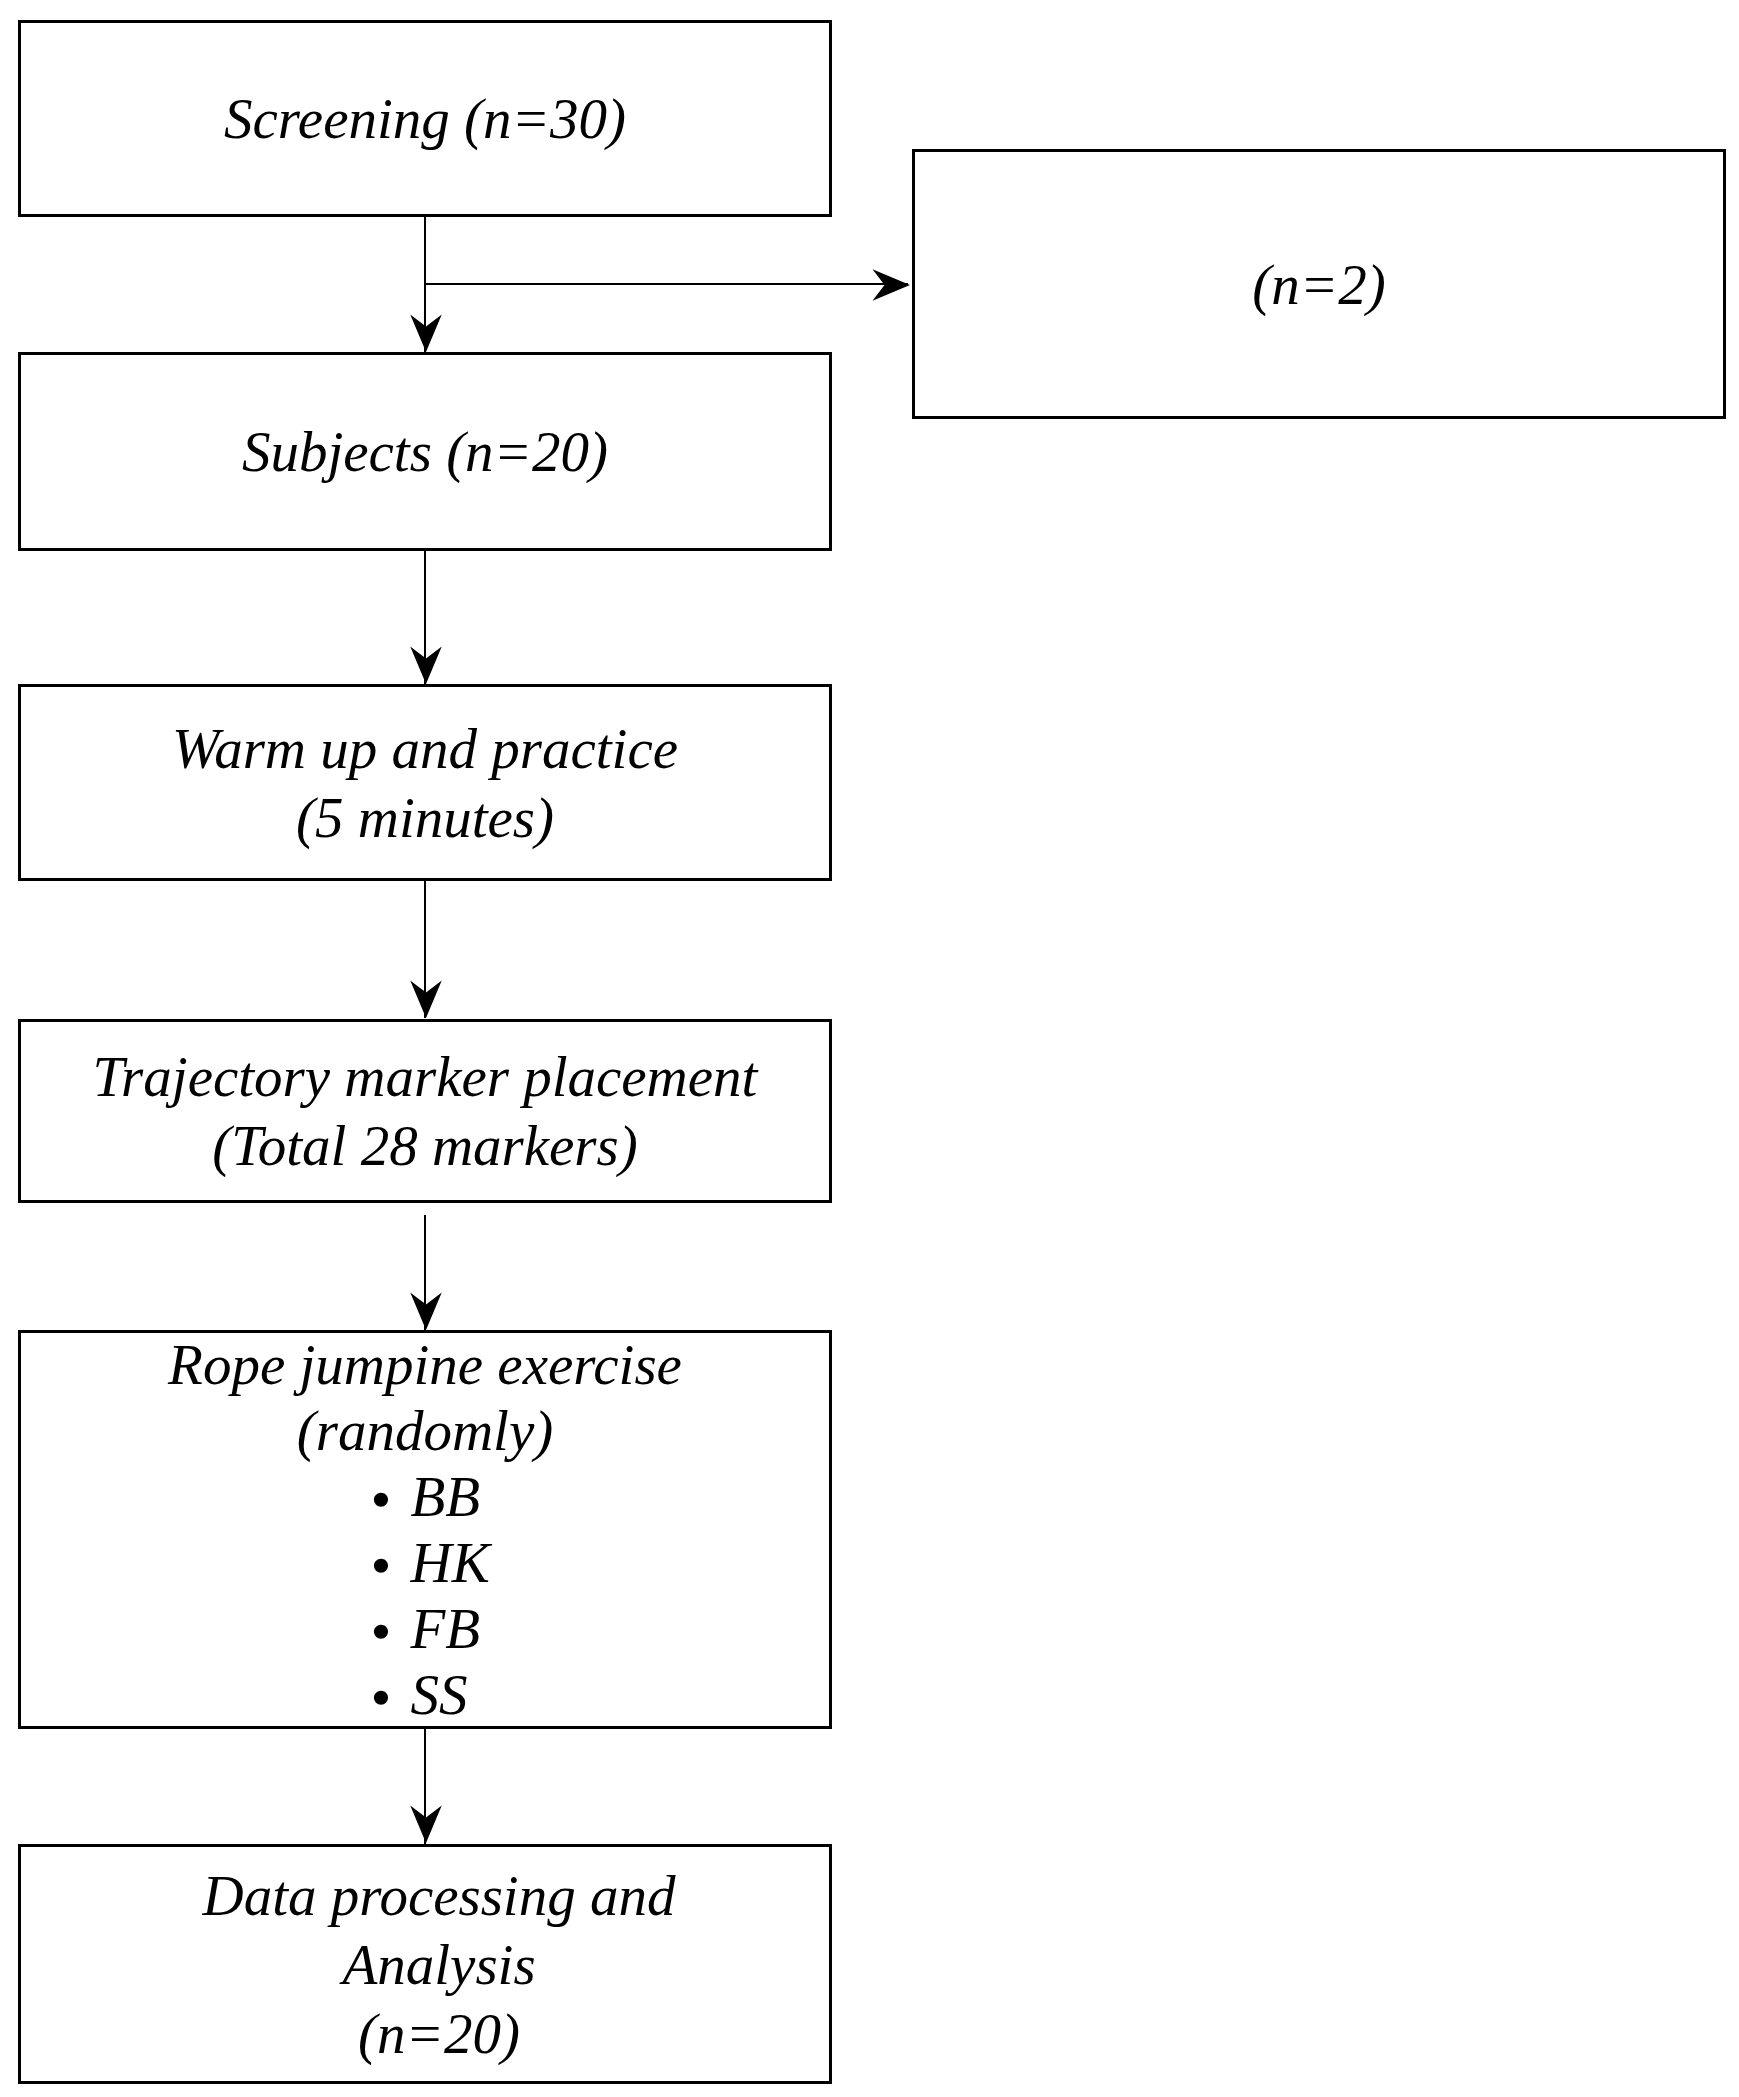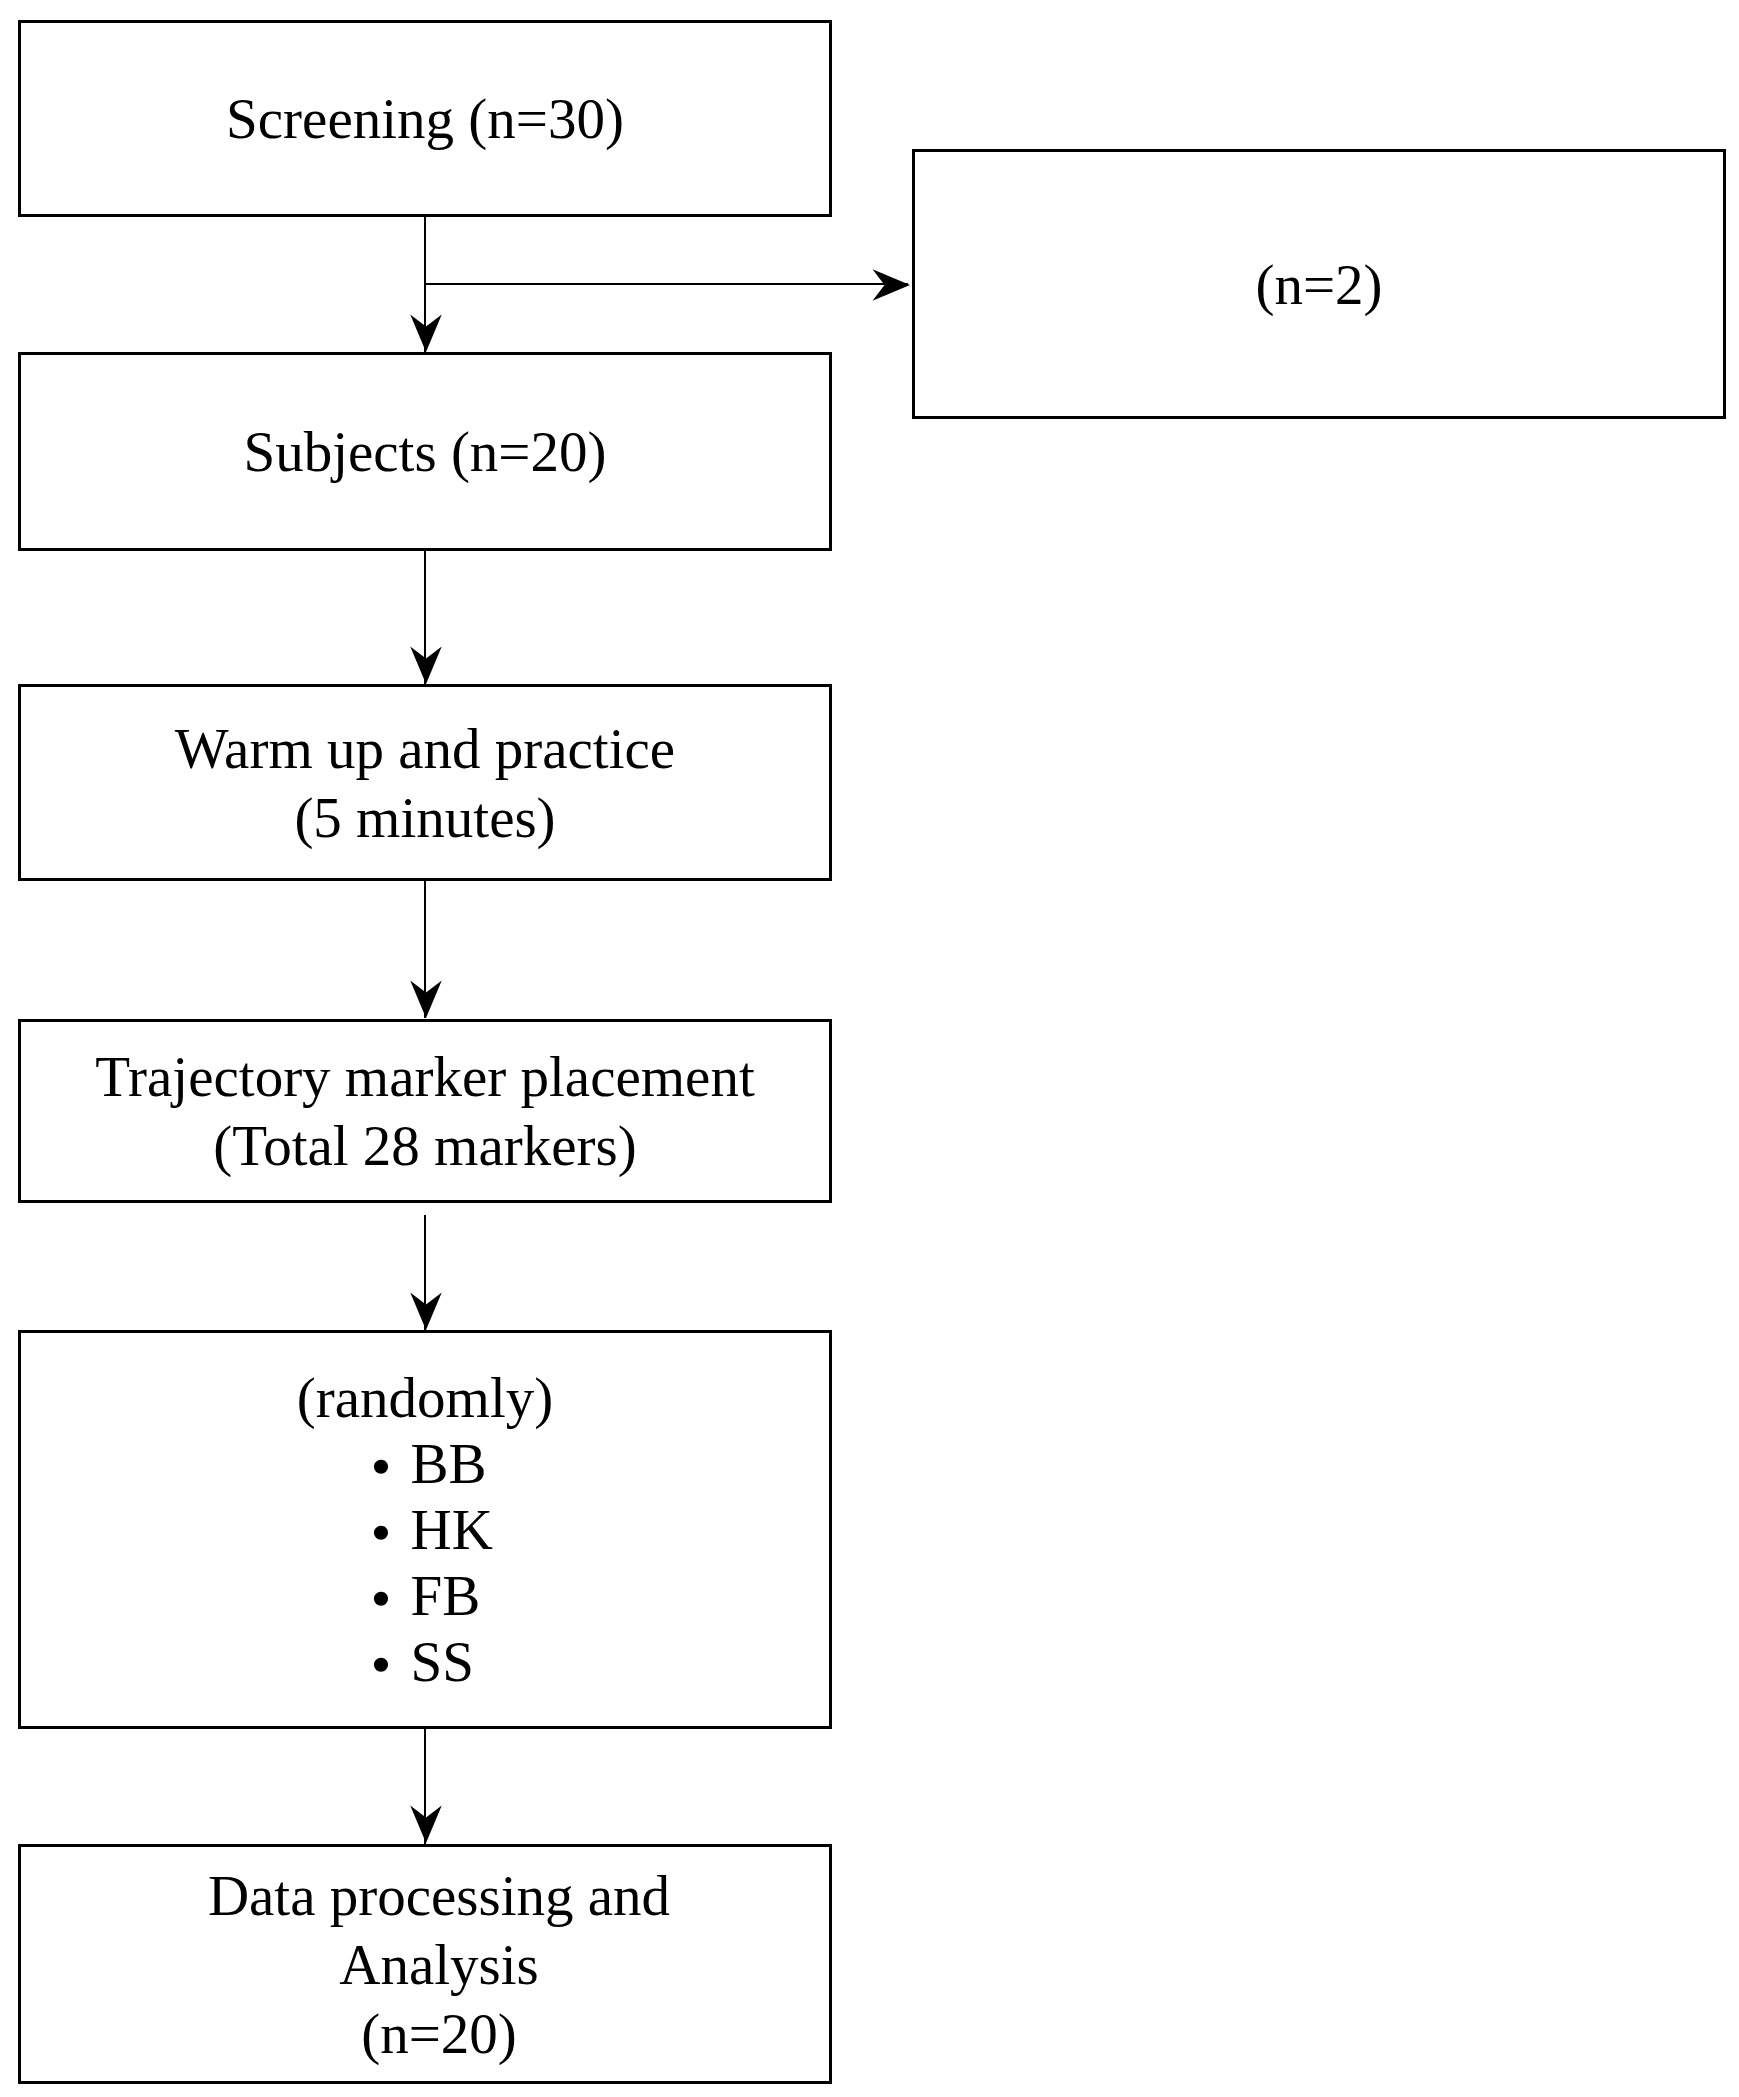--- a/index.html
+++ b/index.html
@@ -4,20 +4,21 @@
 <style>
   html, body { margin: 0; padding: 0; background: #ffffff; }
   .canvas {
     position: relative;
     width: 1740px;
     height: 2097px;
     background: #ffffff;
     font-family: "Liberation Serif", serif;
     color: #000000;
     overflow: hidden;
+    font-style: italic;
   }
   .box {
     position: absolute;
     box-sizing: border-box;
     border: 3px solid #000000;
     background: #ffffff;
     display: flex;
     flex-direction: column;
     justify-content: center;
     align-items: center;
@@ -89,20 +90,21 @@
     <span class="line">Warm up and practice</span>
     <span class="line">(5 minutes)</span>
   </div>
 
   <div class="box" id="box-trajectory">
     <span class="line">Trajectory marker placement</span>
     <span class="line">(Total 28 markers)</span>
   </div>
 
   <div class="box" id="box-rope">
+    <span class="line">Rope jumpine exercise</span>
     <span class="line">(randomly)</span>
     <ul class="bullet-list">
       <li>
         <span class="bullet-dot">●</span>
         <span>BB</span>
       </li>
       <li>
         <span class="bullet-dot">●</span>
         <span>HK</span>
       </li>

